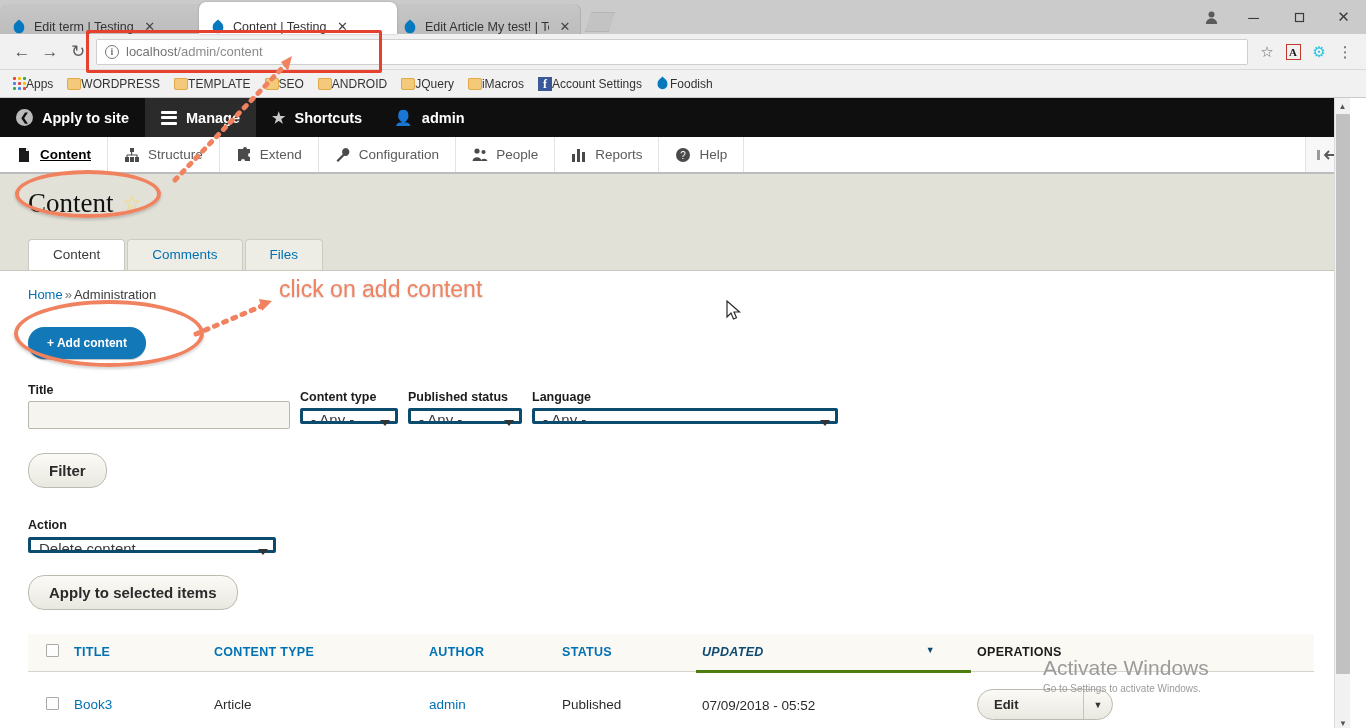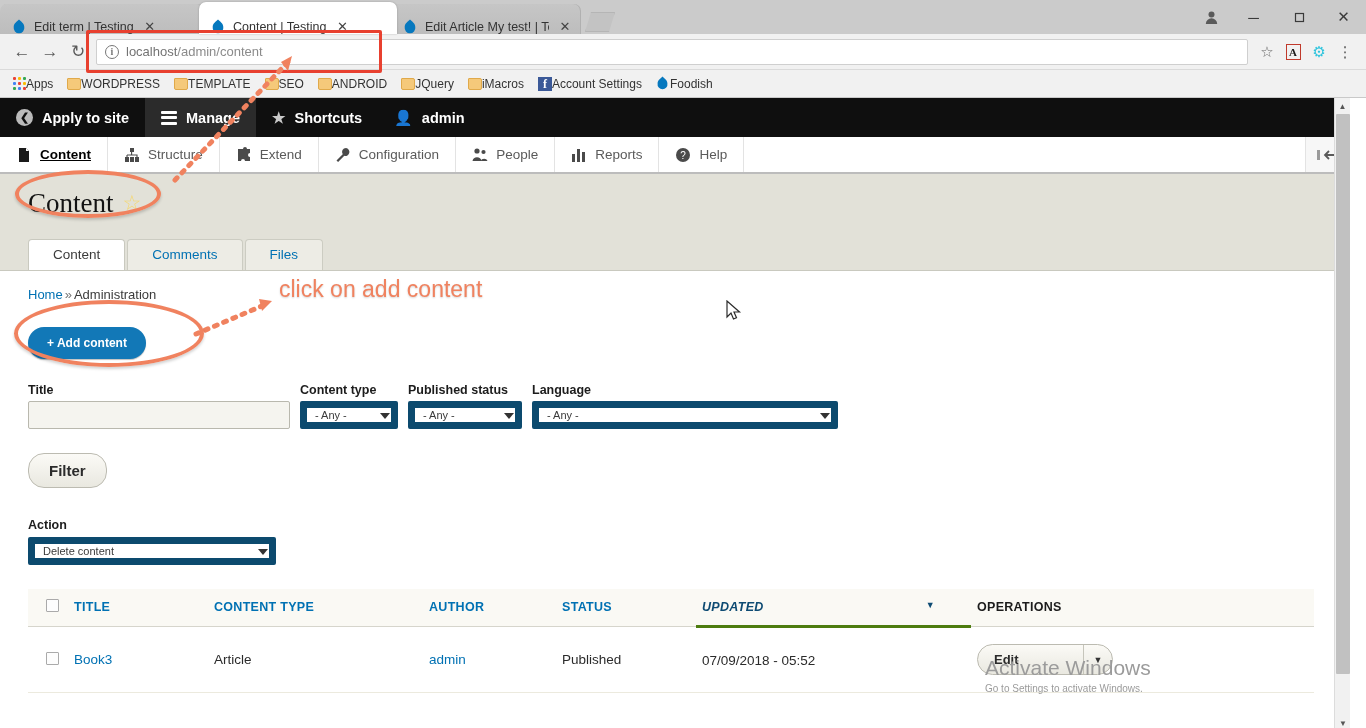--- a/index.html
+++ b/index.html
@@ -183,23 +183,23 @@
 
   .filters { margin-top: 24px; display: flex; align-items: flex-end; gap: 10px; }
   .fgroup { display: flex; flex-direction: column; gap: 4px; }
   .flabel { font-size: 12.5px; font-weight: bold; color: #1c1c1c; }
   .finput {
     height: 28px; width: 262px; background: #f5f4ef;
     border: 1px solid #b9b8ae; border-radius: 2px; padding: 0 6px;
     font-size: 13px; font-family: "Liberation Sans", sans-serif;
   }
   .fsel {
-    height: 28px; background: linear-gradient(#f7f6f1,#e6e5dd);
-    border: 7px solid #0c4a6e; border-radius: 2px;
-    padding: 0 22px 0 8px; font-size: 11px; color: #3a3a3a;
+    height: 16px; background: linear-gradient(#f7f6f1,#e6e5dd);
+    border: 3px solid #0c4a6e; border-radius: 2px;
+    padding: 0 22px 0 8px; font-size: 15px; color: #3a3a3a;
     font-family: "Liberation Sans", sans-serif;
     appearance: none; -webkit-appearance: none; cursor: pointer;
     background-image: none;
   }
   .selwrap { position: relative; display: inline-block; }
   .selwrap::after {
     content: ""; position: absolute; right: 8px; top: 12px;
     border-left: 5px solid transparent; border-right: 5px solid transparent;
     border-top: 6px solid #333; pointer-events: none;
   }
@@ -531,20 +531,21 @@
         <label class="flabel">Language</label>
         <span class="selwrap"><select class="fsel w-lang"><option>- Any -</option></select></span>
       </div>
     </div>
 
     <button class="btn-grey filterbtn">Filter</button>
 
     <div class="actionblock">
       <label class="flabel">Action</label>
       <span class="selwrap"><select class="fsel w-action"><option>Delete content</option></select></span>
+      <button class="btn-grey applybtn">Apply to selected items</button>
     </div>
 
     <table class="ctable">
       <thead>
         <tr>
           <th class="col-cb">
             <span class="cb"></span>
           </th>
           <th class="col-title">TITLE</th>
           <th class="col-type">CONTENT TYPE</th>
@@ -576,21 +577,21 @@
               <span class="editbtn">Edit</span>
               <span class="editcaret">▼</span>
             </span>
           </td>
         </tr>
 
       </tbody>
     </table>
   </div>
 
-  <div class="watermark" style="left:985px; top:558px;">
+  <div class="watermark" style="left:1043px; top:558px;">
     <div class="wm-big">Activate Windows</div>
     <div class="wm-small">Go to Settings to activate Windows.</div>
   </div>
 
   <div class="pscroll">
     <div class="pscroll-up">▲</div>
     <div class="pscroll-thumb"></div>
     <div class="pscroll-dn" style="position:absolute;bottom:0;width:16px;">▼</div>
   </div>
 </div>

